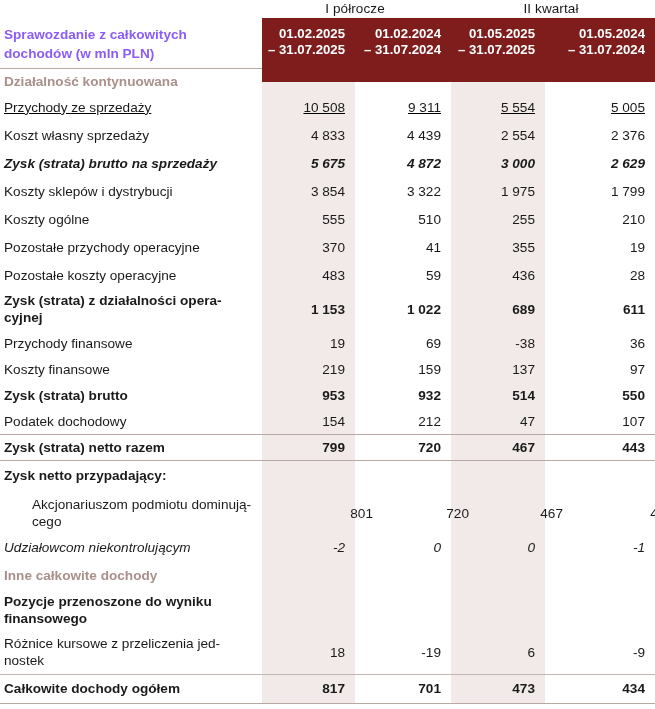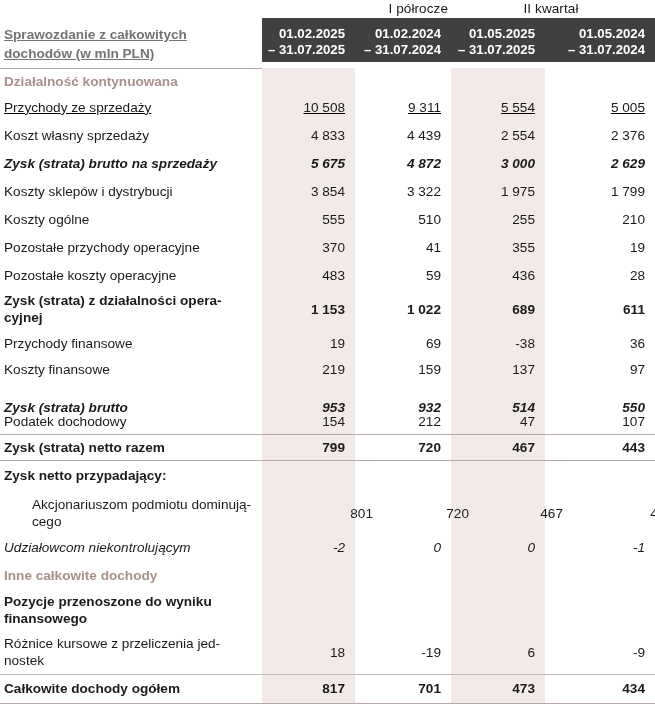--- a/index.html
+++ b/index.html
@@ -44,31 +44,31 @@
   }
   .group-label {
     position: absolute;
     top: 1px;
     text-align: center;
     font-size: 13.5px;
     color: #1a1a1a;
     letter-spacing: .1px;
     white-space: nowrap;
   }
-  .group-h1 { left: 262px; width: 186px; text-align: right; }
+  .group-h1 { left: 262px; width: 186px; }
   .group-h2 { left: 451px; width: 200px; }
 
   
   .headband {
     position: absolute;
     top: 18px;
     left: 262px;
     width: 393px;
-    height: 44px;
-    background: #404040;
+    height: 64px;
+    background: #7f1d1d;
     z-index: 2;
   }
   .headband-inner {
     position: absolute;
     inset: 0;
     display: flex;
   }
   .hcell {
     flex: 0 0 auto;
     color: #ffffff;
@@ -87,27 +87,26 @@
   .hcell .l2 { display: block; }
 
   
   .title-block {
     position: absolute;
     top: 18px;
     left: 0;
     width: 262px;
     height: 50px;
     z-index: 3;
-    color: #737373;
+    color: #8b5cf6;
     font-weight: bold;
     font-size: 13.6px;
     line-height: 19px;
     padding: 7px 0 0 4px;
     box-sizing: border-box;
-    text-decoration: underline;
   }
   .title-block .l2 { display: block; }
 
   
   .title-rule {
     position: absolute;
     top: 68px;
     left: 0;
     width: 262px;
     height: 1px;
@@ -295,21 +294,21 @@
   </div>
 
   <div class="row" style="top:356px;height:26px;">
     <div class="lbl">Koszty finansowe</div>
     <div class="num num-1">219</div>
     <div class="num num-2">159</div>
     <div class="num num-3">137</div>
     <div class="num num-4">97</div>
   </div>
 
-  <div class="row bold" style="top:394px;height:26px;font-style:italic;">
+  <div class="row bold" style="top:382px;height:26px;">
     <div class="lbl">Zysk (strata) brutto</div>
     <div class="num num-1">953</div>
     <div class="num num-2">932</div>
     <div class="num num-3">514</div>
     <div class="num num-4">550</div>
   </div>
 
   <div class="row" style="top:408px;height:26px;">
     <div class="lbl">Podatek dochodowy</div>
     <div class="num num-1">154</div>

